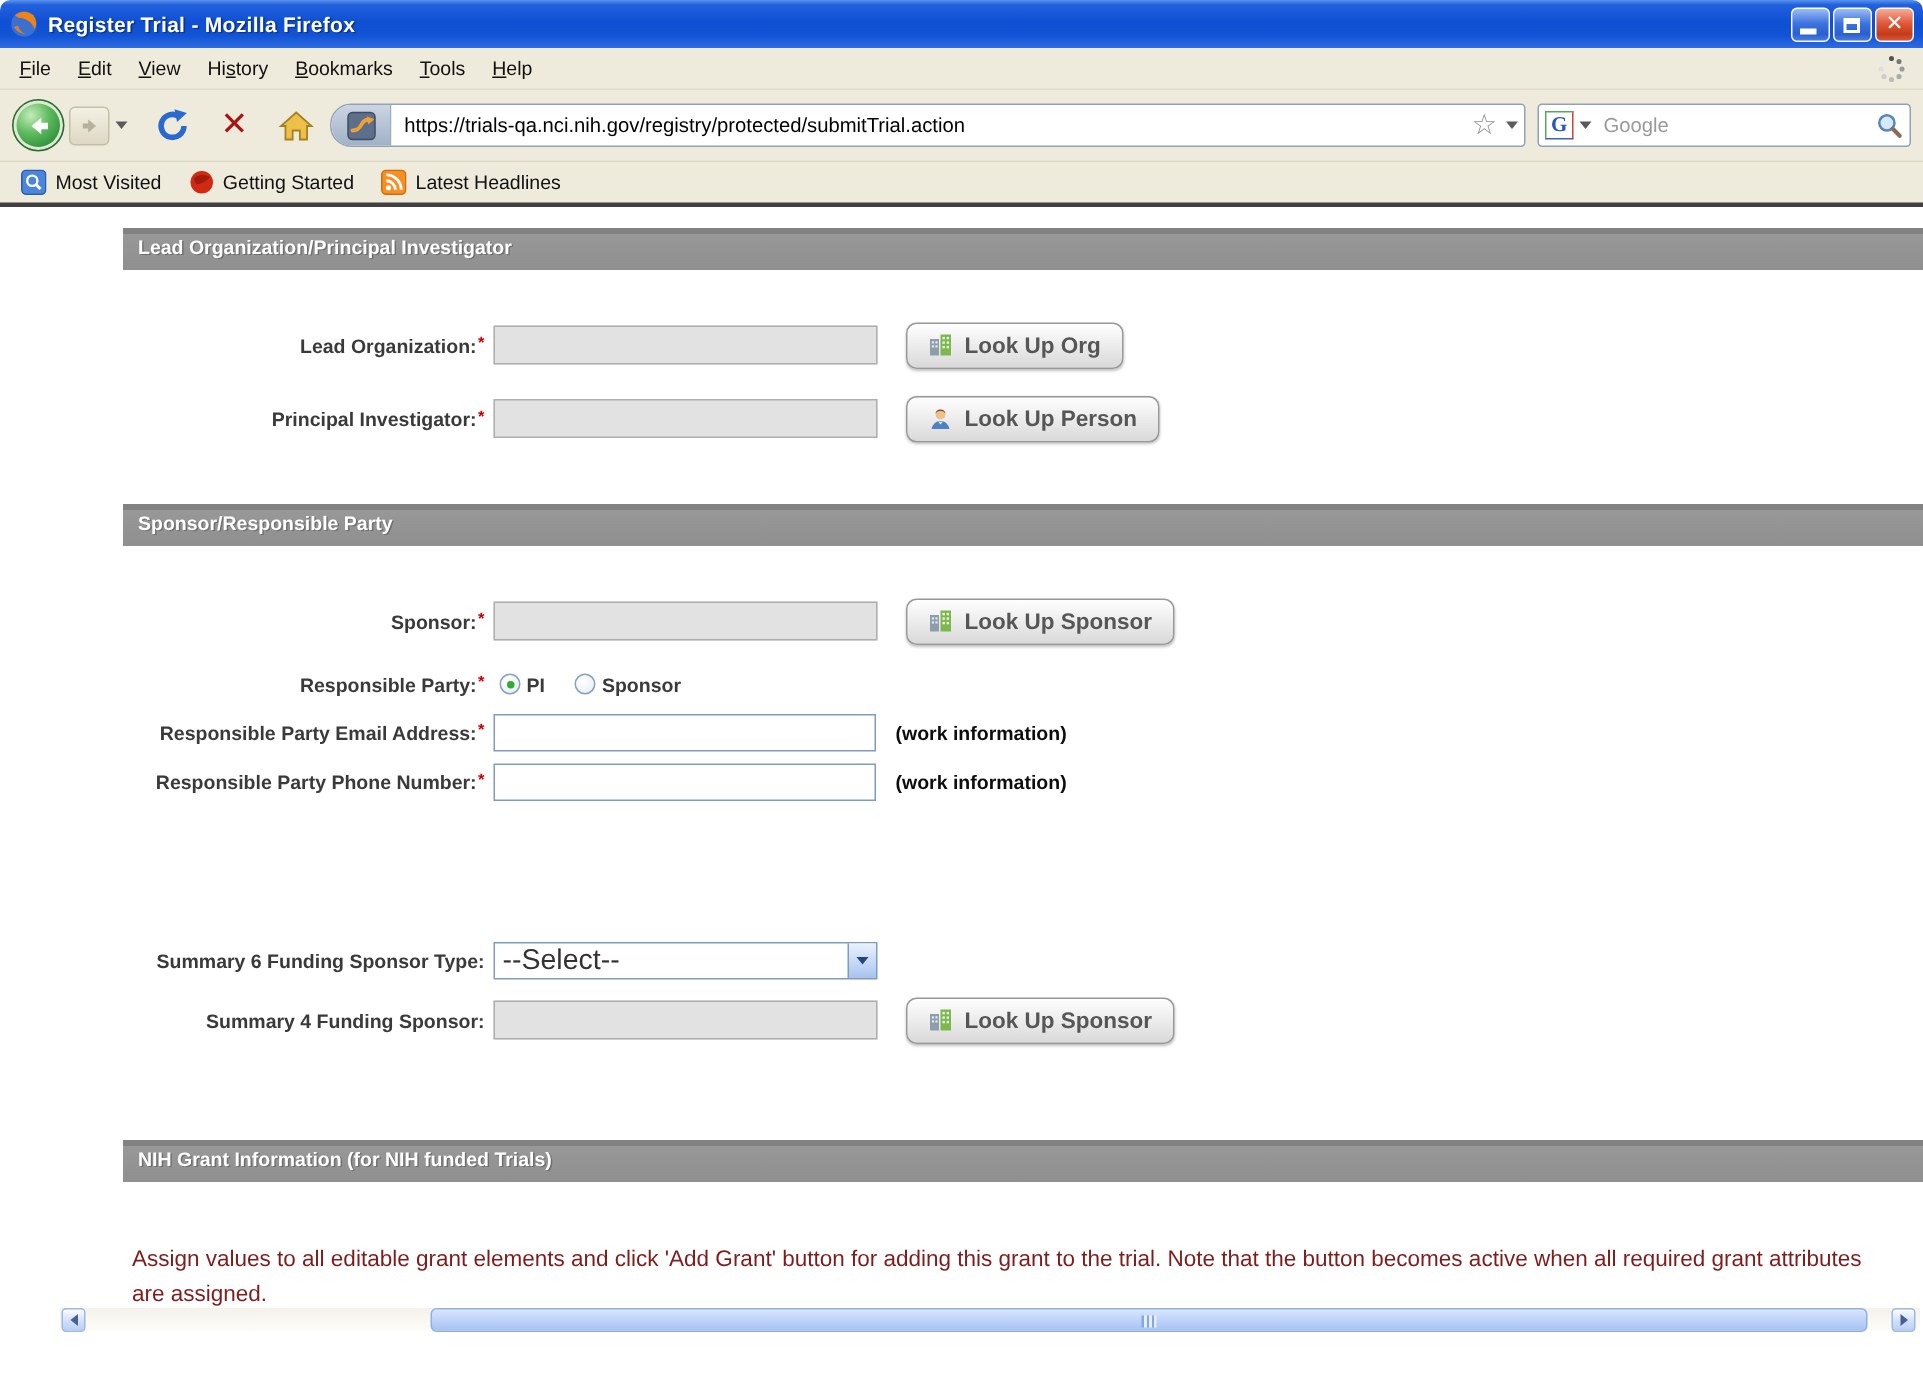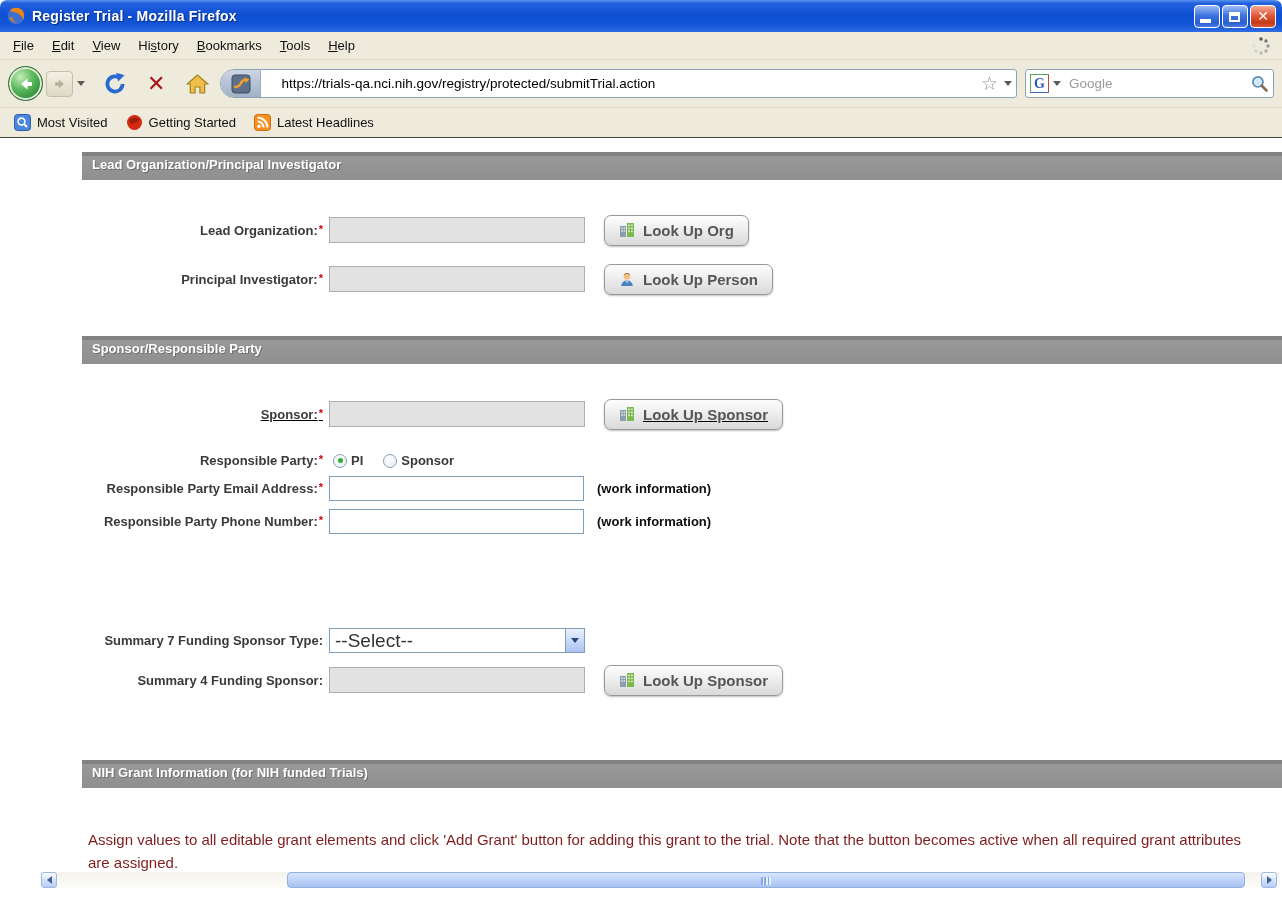--- a/index.html
+++ b/index.html
@@ -40,48 +40,48 @@
     border:1px solid #c4bfa8; margin-left:3px; display:flex; align-items:center; justify-content:center; }
   .caret { width:0; height:0; border-left:4px solid transparent; border-right:4px solid transparent;
     border-top:5px solid #5a5a5a; margin:0 4px; }
   .tool-gap { width:14px; }
   .glyph-stop { font-family:"DejaVu Sans",sans-serif; color:#a81414; font-weight:bold; font-size:22px;
     line-height:1; margin:0 6px; }
   .urlbar { flex:1 1 auto; height:29px; margin:0 8px 0 10px; background:#fff;
     border:1px solid #8fa3b8; border-radius:14px 3px 3px 14px; display:flex; align-items:center; overflow:hidden; }
   .favicon-capsule { width:40px; height:29px; background:linear-gradient(180deg,#cdd6e4,#9fb0c6);
     border-right:1px solid #9eaec2; border-radius:14px 0 0 14px; display:flex; align-items:center; justify-content:center; }
-  .url-text { border:none; outline:none; flex:1 1 auto; font-size:13.5px; color:#000; padding:0 20px;
+  .url-text { border:none; outline:none; flex:1 1 auto; font-size:13.5px; color:#000; padding:0 8px;
     font-family:"Liberation Sans","DejaVu Sans",sans-serif; background:transparent; }
   .glyph-star { font-family:"DejaVu Sans",sans-serif; color:#8f8f8f; font-size:19px; line-height:1; margin:0 2px 0 4px; }
   .searchbox { flex:0 0 246px; height:29px; background:#fff; border:1px solid #8fa3b8; border-radius:3px;
     display:flex; align-items:center; padding:0 4px; }
   .gbox { width:19px; height:19px; font-family:"Liberation Serif",serif; font-weight:bold; font-size:14px;
     color:#2b56c0; display:flex; align-items:center; justify-content:center;
     border:1px solid; border-color:#58a85c #cc4433 #3b62c4 #58a85c; }
   .search-input { border:none; outline:none; flex:1 1 auto; font-size:13.5px; color:#444; padding:0 4px;
     background:transparent; }
   .search-input::placeholder { color:#9a9a9a; }
 
   
   .bookmarksbar { position:absolute; left:0; top:108px; width:1282px; height:30px;
-    background:#eeebdc; border-bottom:1px solid #404040; display:flex; align-items:center; gap:6px; padding-left:8px; }
+    background:#eeebdc; border-bottom:3px solid #404040; display:flex; align-items:center; gap:6px; padding-left:8px; }
   .bm-item { display:flex; align-items:center; gap:6px; padding:2px 6px; font-size:13px; color:#111; }
 
   
   .content { position:absolute; left:0; top:138px; width:1282px; height:750px; background:#fff;margin-left:40px; }
   .sec-hdr { position:absolute; left:42px; width:1211px; height:28px;
     background:linear-gradient(180deg,#828282 0px,#828282 4px,#989898 4px,#8f8f8f 100%);
     color:#fff; font-weight:bold; font-size:13px; line-height:26px; padding-left:10px;
     text-shadow:1px 1px 0 rgba(0,0,0,.25); }
   .hdr1 { top:14px; } .hdr2 { top:198px; } .hdr3 { top:430px; } .hdr4 { top:622px; }
 
   .frow { position:absolute; left:0; display:flex; align-items:center; height:32px; }
-  .r-leadorg { top:76px; } .r-pi { top:125px; } .r-sponsor { top:260px;text-decoration:underline; }
-  .r-resp { top:306px; height:24px;align-items:flex-end; } .r-email { top:336px; height:28px; } .r-phone { top:369px; height:28px; }
+  .r-leadorg { top:76px; } .r-pi { top:125px; } .r-sponsor { top:260px; }
+  .r-resp { top:306px; height:24px; } .r-email { top:336px; height:28px; } .r-phone { top:369px; height:28px; }
   .r-s4type { top:489px; height:27px; } .r-s4sponsor { top:526px; }
 
   .flabel { width:283px; text-align:right; font-weight:bold; font-size:13px; color:#3a3a3a; flex:0 0 auto; }
   .req { color:#cc0000; font-size:11px; vertical-align:top; margin-left:1px; }
   .tb-disabled { width:256px; height:26px; background:#e2e2e2; border:1px solid #aeaeae; margin-left:6px; }
   .tb-enabled { width:255px; height:25px; background:#fff; border:1px solid #7f9db9; margin-left:6px;
     font-size:13px; padding:0 4px; outline:none; }
   .note { font-weight:bold; font-size:13px; color:#0d0d0d; margin-left:13px; }
 
   .lookup-btn { margin-left:19px; display:inline-flex; align-items:center; gap:8px; height:31px;
@@ -339,21 +339,21 @@
     </div>
 
     <div class="frow r-phone">
       <span class="flabel"><span>Responsible Party Phone Number:</span><span class="req">*</span></span>
       <input class="tb-enabled" type="text" value="" style="">
       <span class="note">(work information)</span>
     </div>
 
 
     <div class="frow r-s4type">
-      <span class="flabel">Summary 7 Funding Sponsor Type:</span>
+      <span class="flabel">Summary 6 Funding Sponsor Type:</span>
       <div class="selectbox">
         <span>--Select--</span>
         <span class="sel-btn">
             <span class="sel-arrow"></span>
           </span>
       </div>
     </div>
 
     <div class="frow r-s4sponsor">
       <span class="flabel">Summary 4 Funding Sponsor:</span>

